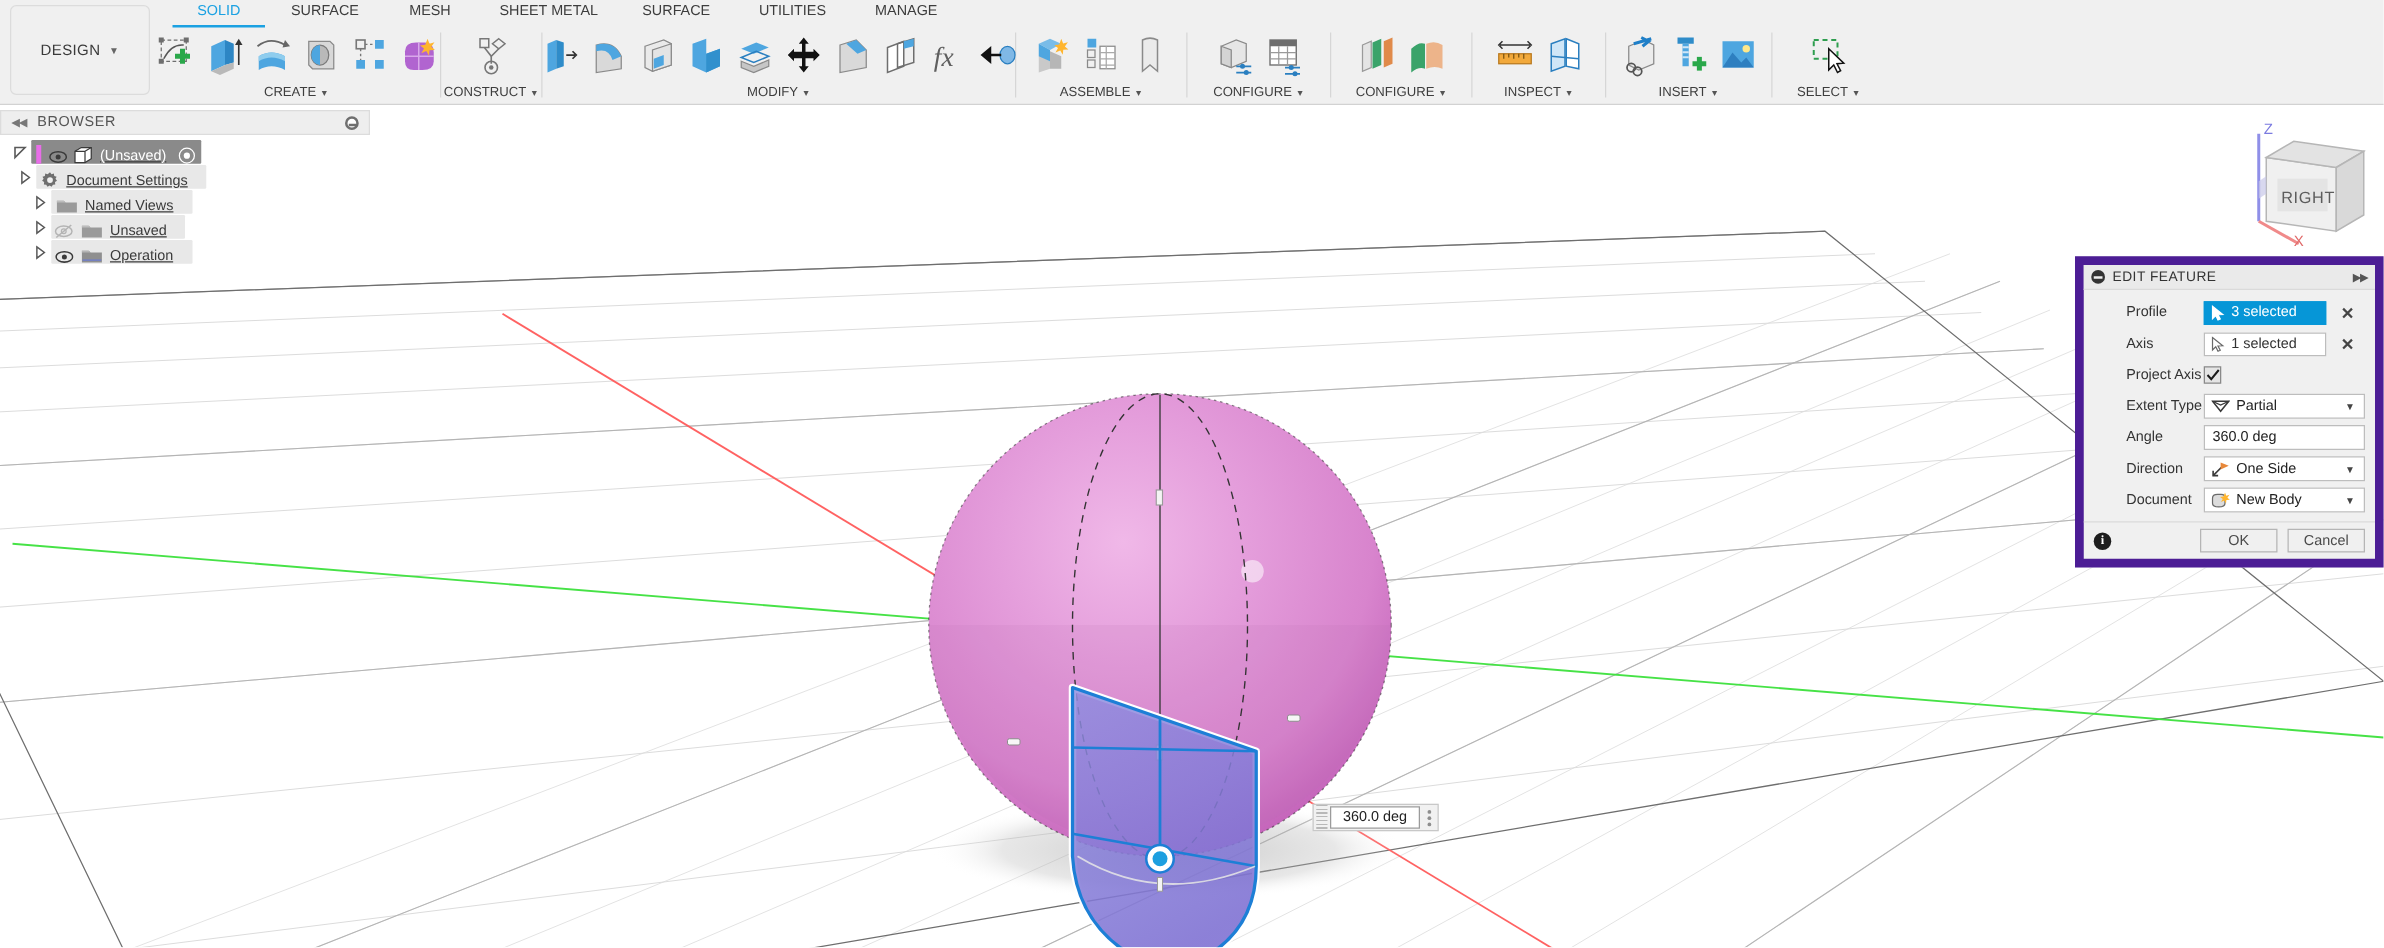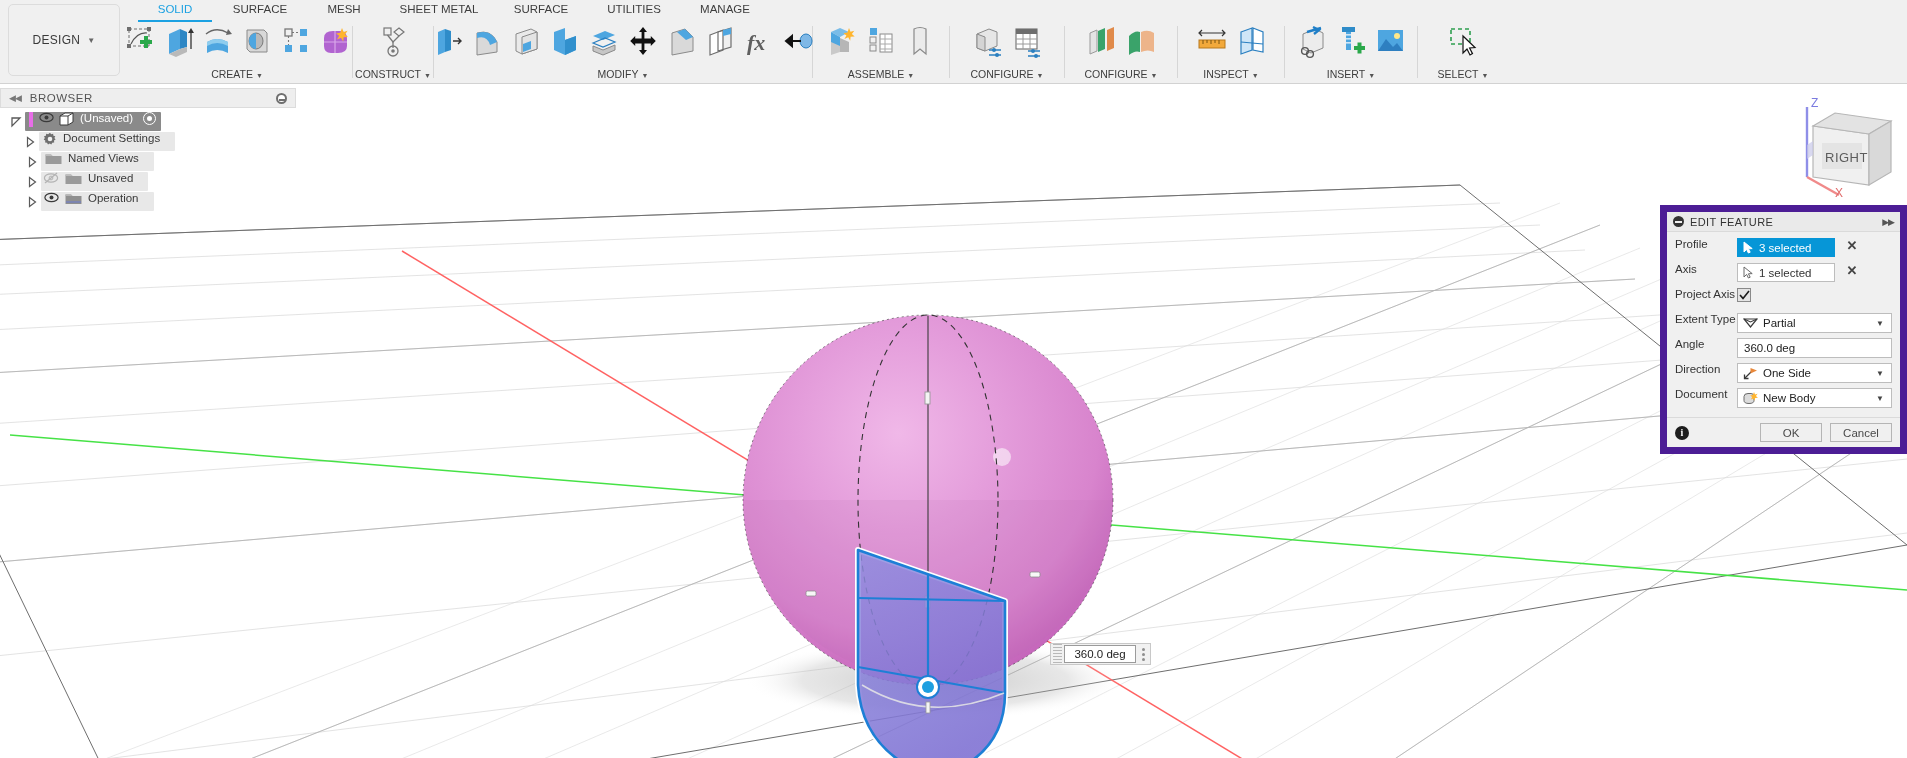--- a/index.html
+++ b/index.html
@@ -34,21 +34,21 @@
     cursor:pointer;position:relative;height:20px;
   }
   .tab.active{color:#1ba1e2;}
   .tab.active::after{
     content:"";position:absolute;left:4px;right:4px;bottom:-2px;height:2px;background:#1ba1e2;
   }
 
   
   #panelrow{position:absolute;left:0;top:22px;height:62px;display:flex;align-items:stretch;}
   .panel{position:relative;display:flex;flex-direction:column;align-items:center;padding:0 6px;}
-  .panel .icons{display:flex;align-items:flex-start;height:44px;gap:5px;padding-top:2px;font-weight:bold;}
+  .panel .icons{display:flex;align-items:center;height:44px;gap:5px;padding-top:2px;}
   .panel .plabel{
     font-size:10.5px;color:#3d3d3d;height:16px;line-height:16px;white-space:nowrap;cursor:pointer;
   }
   .panel .plabel .caret{font-size:7px;margin-left:3px;color:#555;}
   .sep{width:1px;background:#d6d6d6;margin:4px 4px 6px 4px;align-self:stretch;}
   .ic{width:34px;height:36px;position:relative;cursor:pointer;display:block;}
   .ic svg{display:block;}
 
   
   #browser{
@@ -66,21 +66,21 @@
   }
   #browser-header .dot::after{
     content:"";position:absolute;left:1px;top:4px;width:7px;height:2px;background:#6f6f6f;
   }
   #tree{padding-top:4px;}
   .trow{display:flex;align-items:center;height:19px;margin-bottom:1px;}
   .trow .arrow{
     width:12px;height:12px;margin-right:3px;flex:0 0 auto;position:relative;cursor:pointer;
   }
   .trow .arrow svg{display:block;}
-  .trow .rowbg{display:flex;align-items:flex-start;height:19px;background:#e8e8e8;padding-right:7px;border-radius:1px;}
+  .trow .rowbg{display:flex;align-items:flex-end;height:19px;background:#e8e8e8;padding-right:7px;border-radius:1px;text-decoration:underline;}
   .trow.root .rowbg{background:#8a8a8a;padding-right:0;}
   .trow .eye{width:20px;display:flex;justify-content:center;align-items:center;cursor:pointer;}
   .trow .tico{width:21px;display:flex;justify-content:center;align-items:center;}
   .trow .tlabel{font-size:11.5px;color:#3a3a3a;padding:0 8px 0 3px;white-space:nowrap;}
   .trow.root .tlabel{color:#ffffff;}
   .pinkbar{width:4px;height:15px;background:#e86de8;margin-left:4px;margin-right:3px;}
   .radiodot{
     width:13px;height:13px;border-radius:50%;border:1.6px solid #fff;margin:0 5px 0 2px;
     display:flex;align-items:center;justify-content:center;cursor:pointer;
   }
@@ -122,21 +122,21 @@
     height:20px;display:flex;align-items:center;background:#eaeaea;
     border-bottom:1px solid #dadada;padding:0 6px;
   }
   #ef-head .minus{
     width:11px;height:11px;border-radius:50%;background:#333;position:relative;margin-right:6px;cursor:pointer;flex:0 0 auto;
   }
   #ef-head .minus::after{content:"";position:absolute;left:2px;top:4.5px;width:7px;height:2px;background:#f0f0f0;}
   #ef-head .eftitle{flex:1;font-size:11px;color:#333;letter-spacing:.4px;}
   #ef-head .expand{font-size:9px;color:#555;letter-spacing:-1px;cursor:pointer;}
   #ef-body{padding:6px 8px 4px 8px;}
-  .efrow{display:flex;align-items:flex-start;height:24px;margin-bottom:1px;}
+  .efrow{display:flex;align-items:center;height:24px;margin-bottom:1px;margin-left:26px;}
   .efrow .eflabel{width:62px;font-size:11.5px;color:#333;flex:0 0 auto;}
   .selbtn{
     height:19px;min-width:98px;display:flex;align-items:center;gap:5px;padding:0 8px 0 5px;
     border:1px solid #bdbdbd;background:#ffffff;font-size:11.5px;color:#333;cursor:pointer;
   }
   .selbtn.active{background:#0696d7;border-color:#0696d7;color:#fff;}
   .xbtn{
     margin-left:10px;width:14px;height:14px;display:flex;align-items:center;justify-content:center;
     font-size:13px;color:#444;cursor:pointer;line-height:1;font-weight:bold;
   }
@@ -657,21 +657,21 @@
                 <path d="M1 4 L9 4 L9 13 M9 4 L14 1" fill="none" stroke="#3a3a3a" stroke-width="1"></path>
               </svg>
           </span>
           <span class="tlabel">(Unsaved)</span>
           <span class="radiodot">
               <i></i>
             </span>
         </span>
       </div>
 
-      <div class="trow" style="padding-left:24px">
+      <div class="trow" style="padding-left:14px">
         <span class="arrow">
           <svg width="12" height="12" viewBox="0 0 12 12">
               <path d="M3.5 1.5 L9.5 6 L3.5 10.5 Z" fill="none" stroke="#5a5a5a" stroke-width="1.2"></path>
             </svg>
         </span>
         <span class="rowbg">
           <span class="tico">
             <svg width="14" height="14" viewBox="0 0 14 14">
                 <path d="M7 0.8 l1.2 1.5 1.9-.5 .3 1.9 1.9 .6 -.9 1.7 1.2 1.5 -1.6 1.1 .2 2 -1.9 .1 -1 1.7 -1.6-1 -1.7 1 -1-1.7 -1.9-.1 .2-2 -1.6-1.1 1.2-1.5 -.9-1.7 1.9-.6 .3-1.9 1.9 .5Z" fill="#6f6f6f"></path>
                 <circle cx="7" cy="7" r="2.3" fill="#f0f0f0"></circle>

